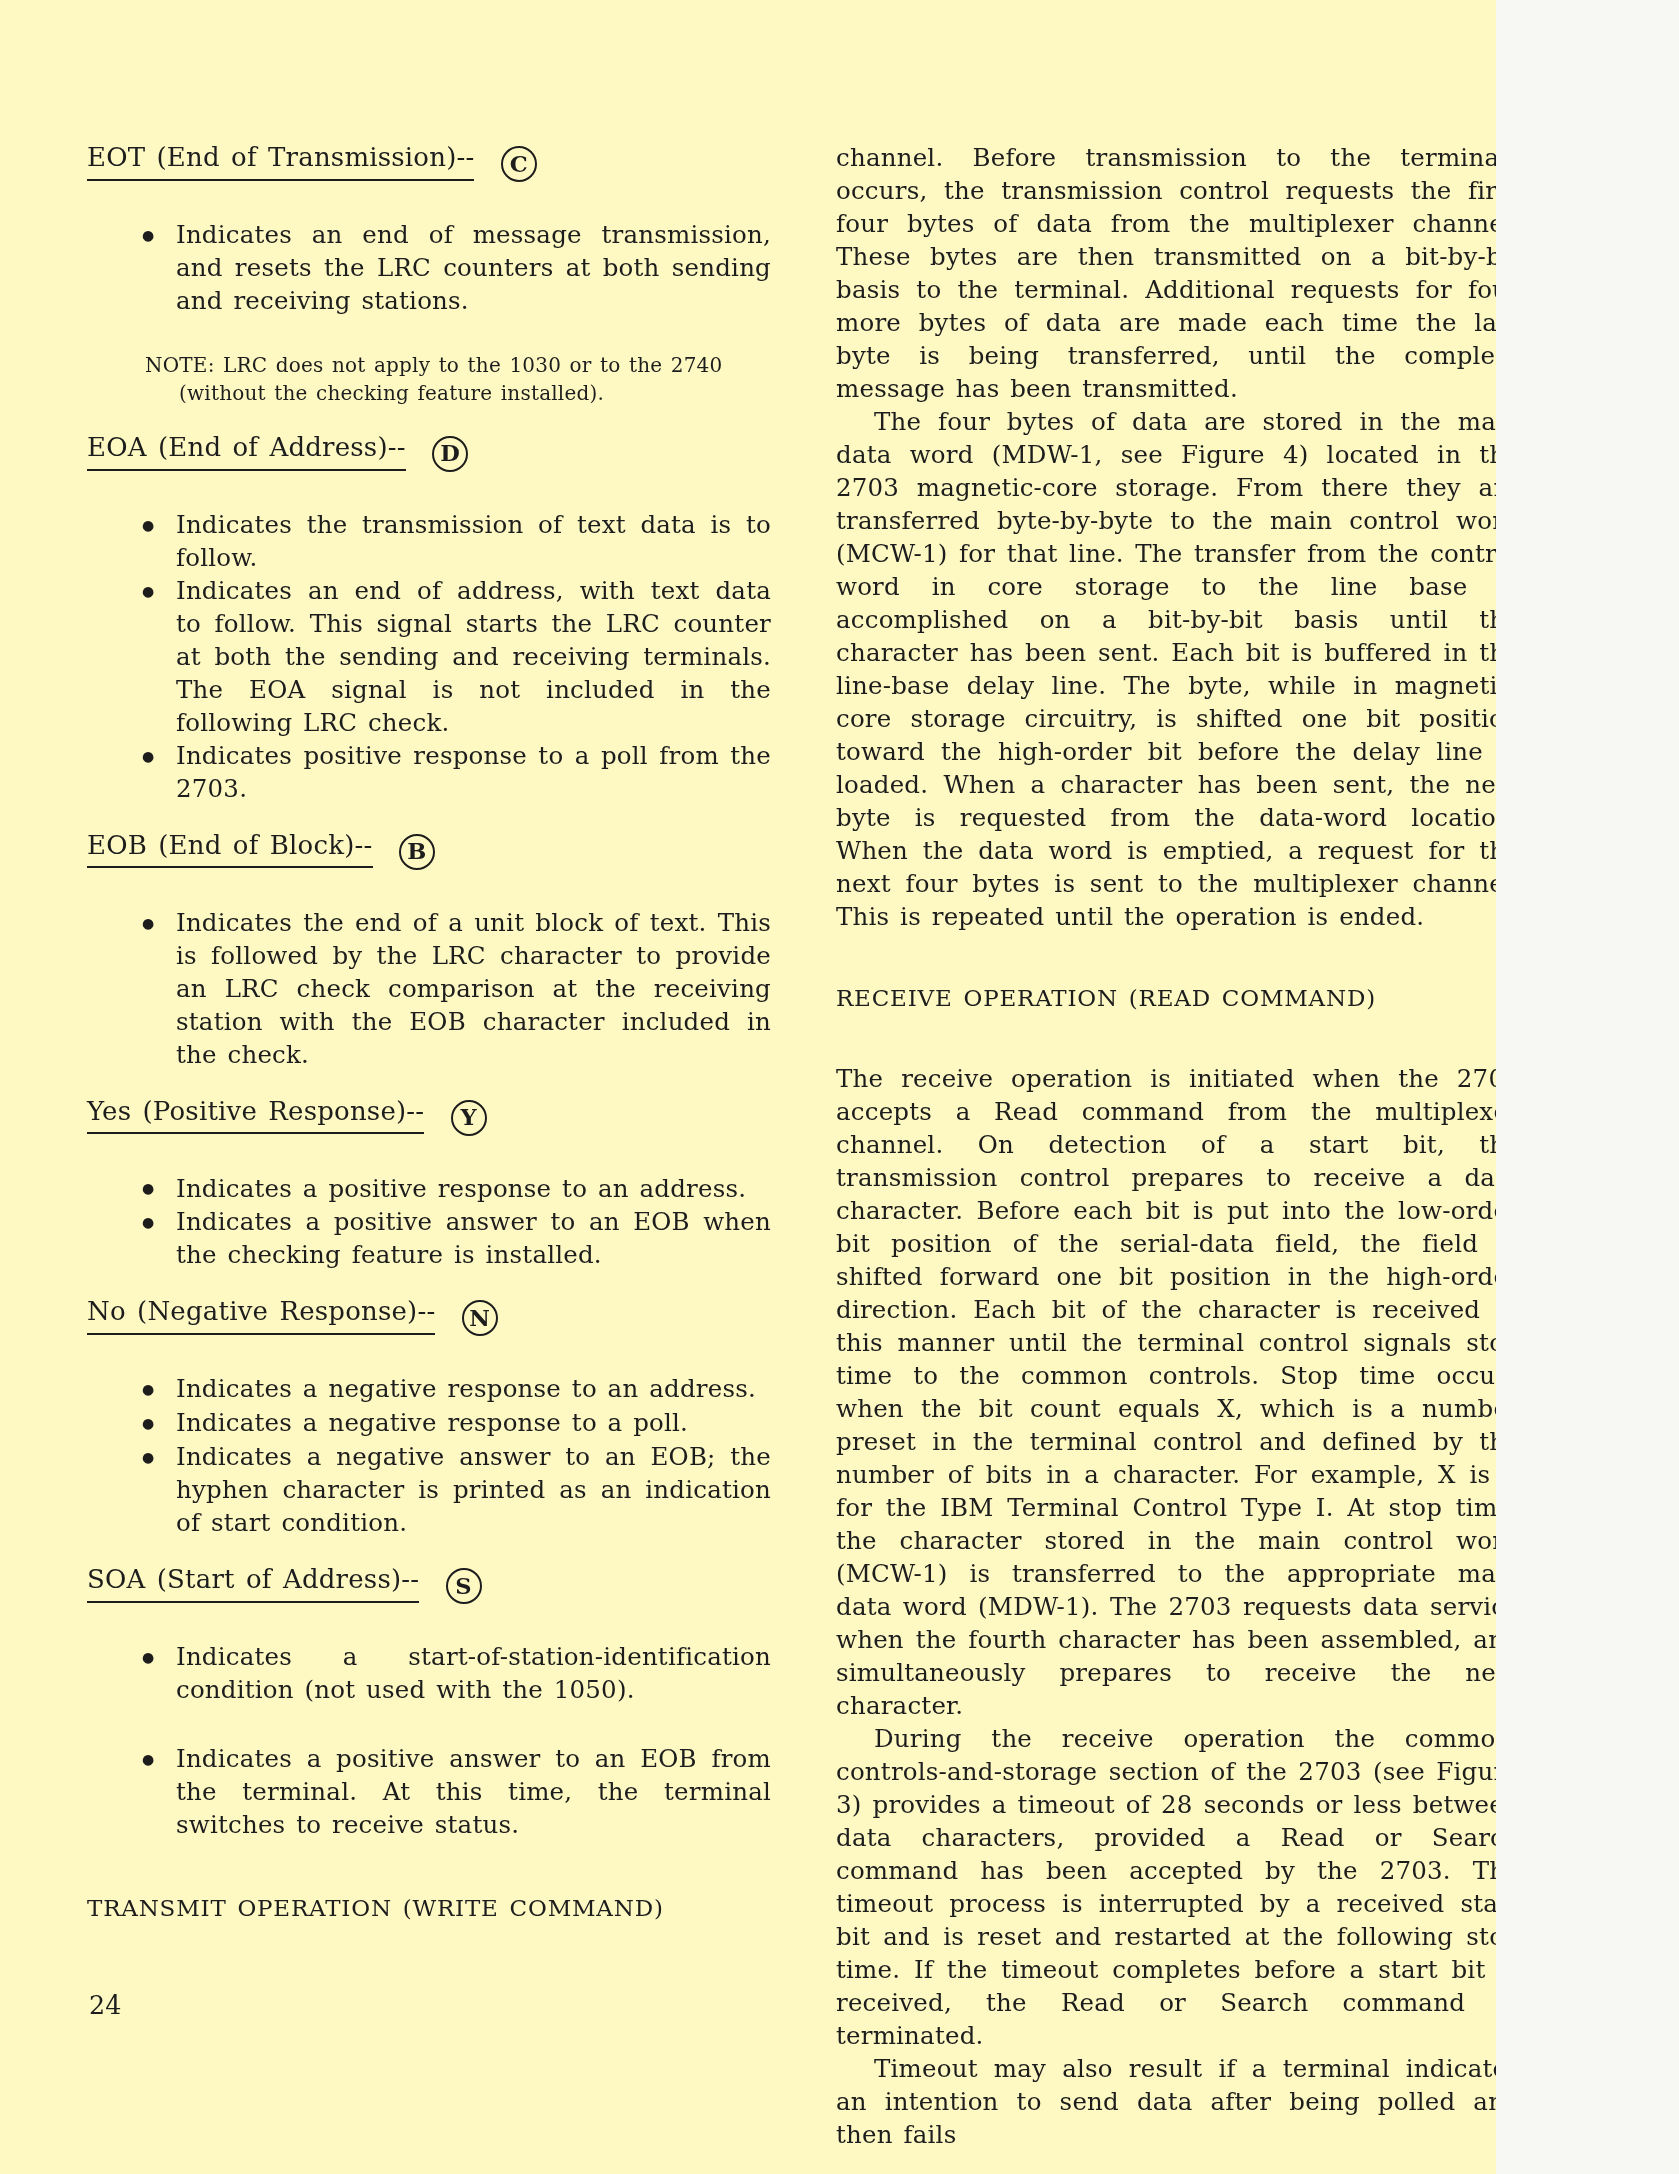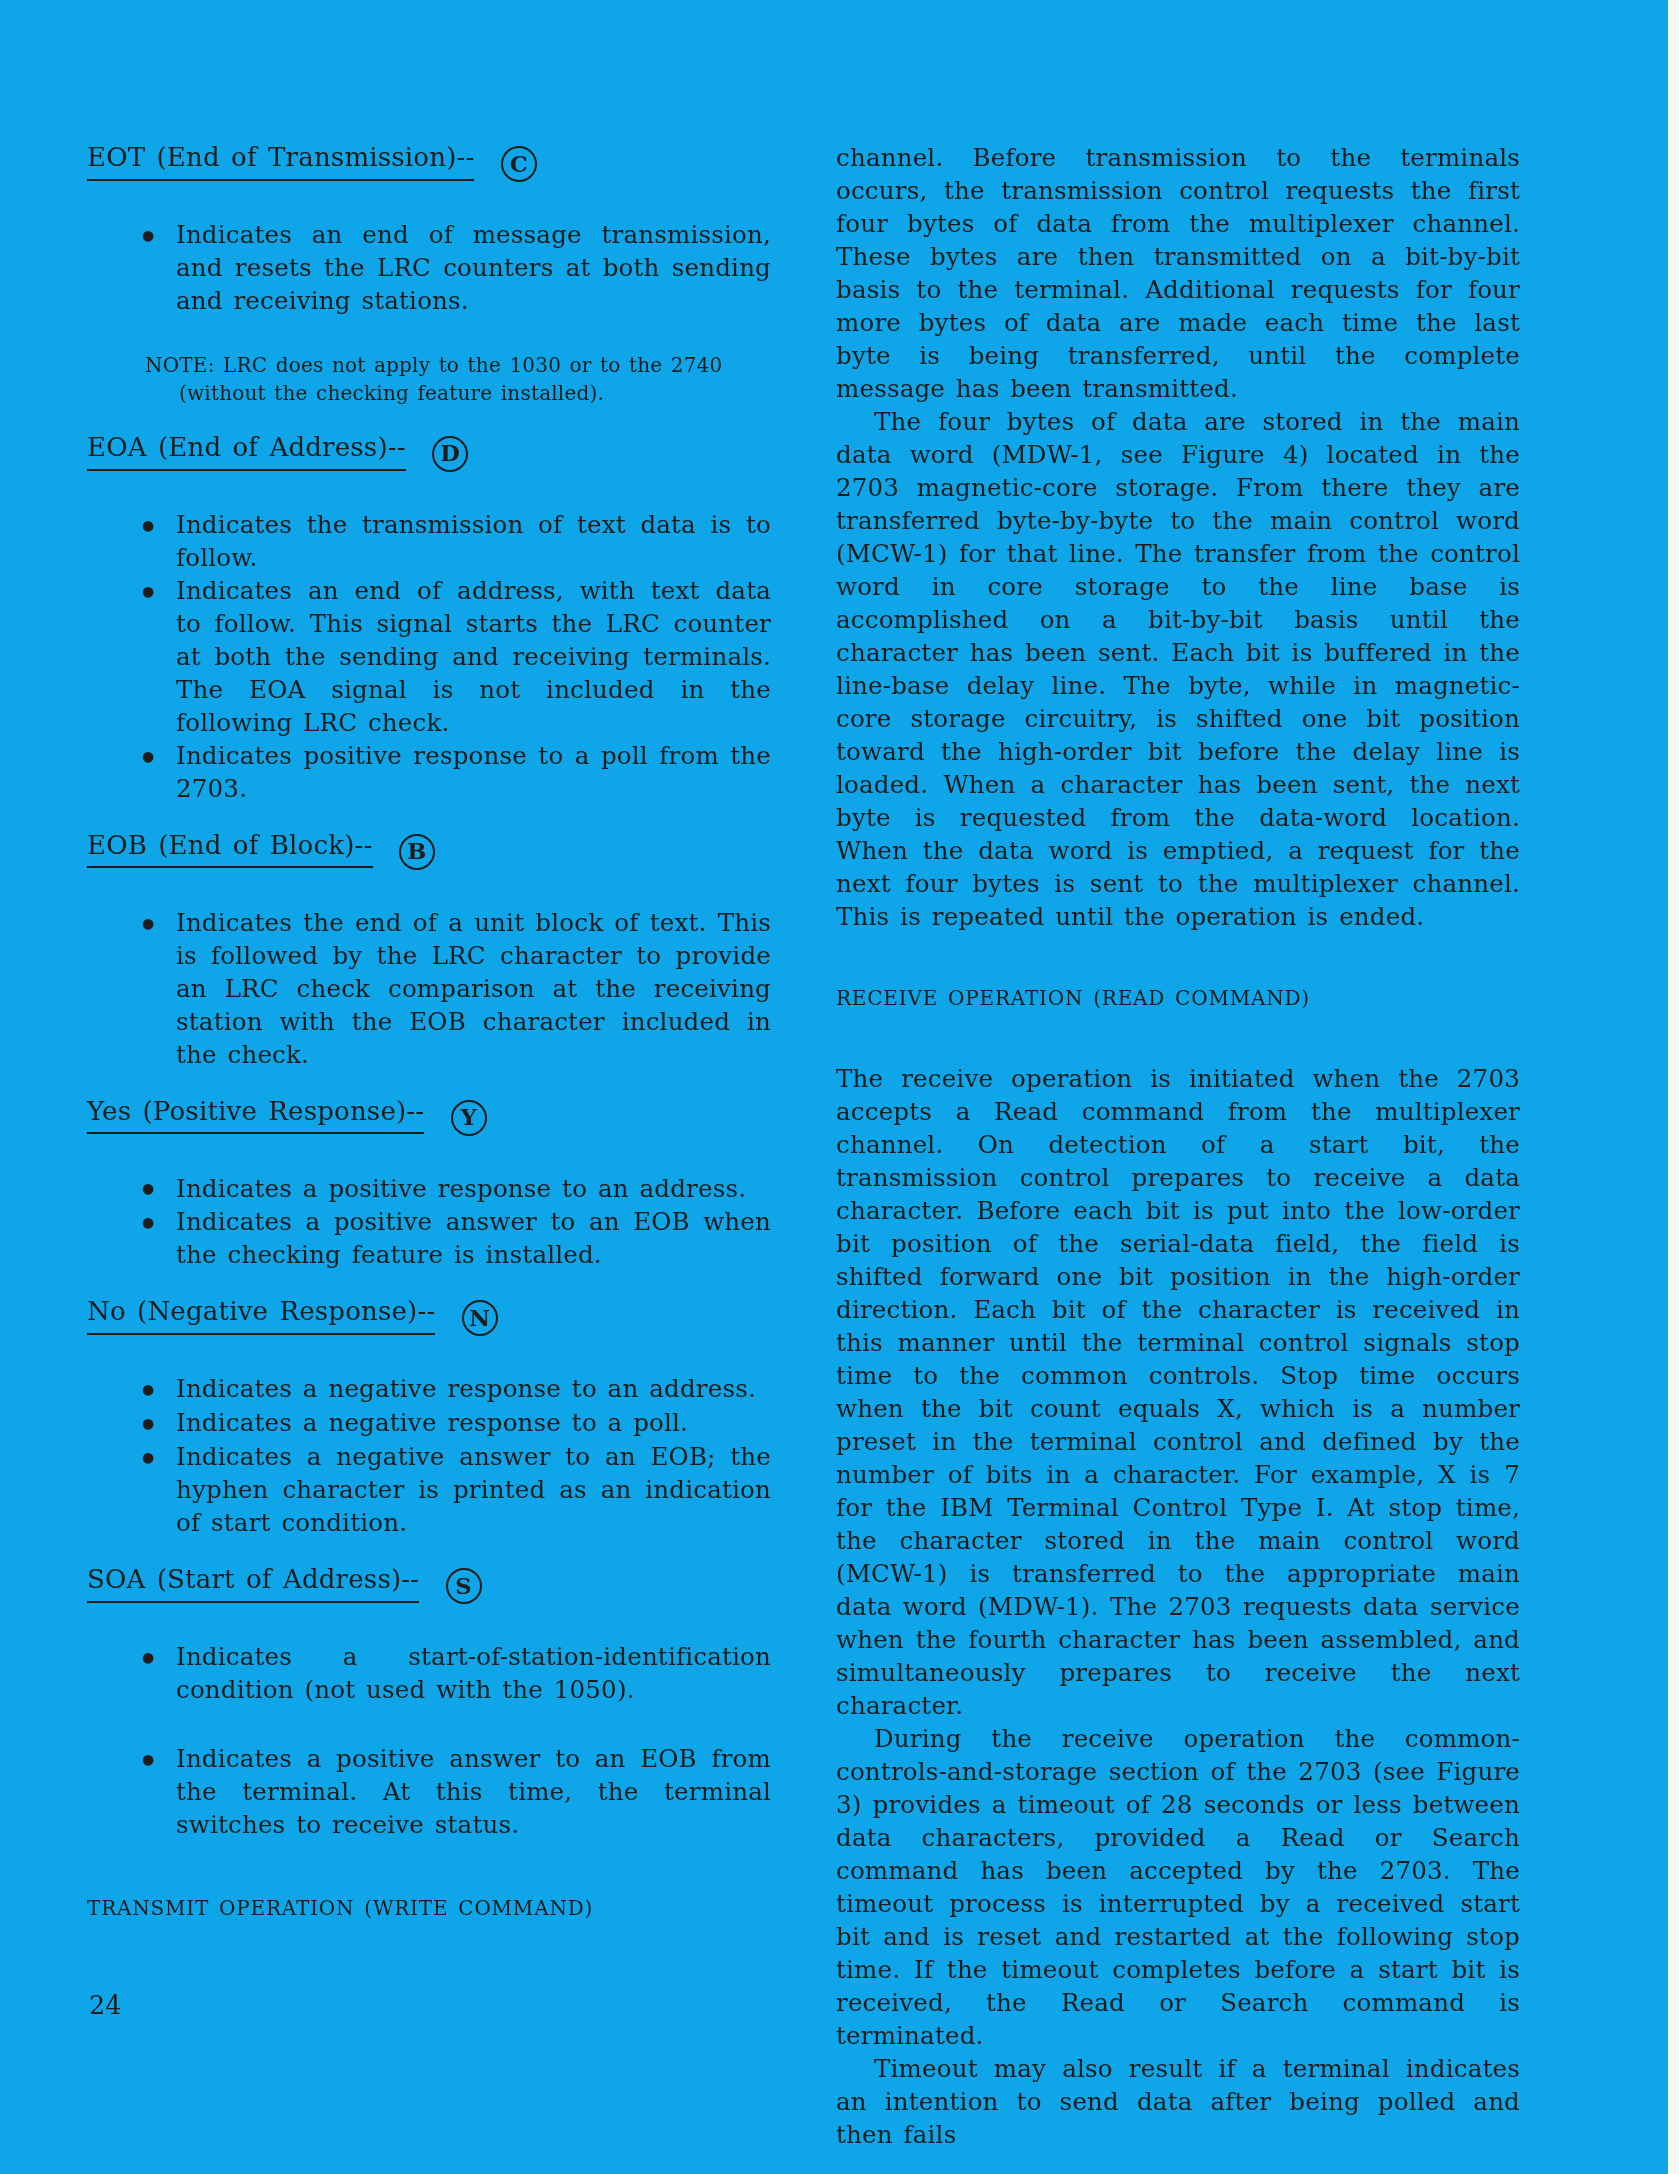--- a/index.html
+++ b/index.html
@@ -1,20 +1,20 @@
 <!DOCTYPE html>
 <html style="font-size:15px"><head>
 <meta charset="utf-8">
 <style>
   html, body { margin: 0; padding: 0; background: #f7f7f4; }
   .page {
     position: relative;
-    width: 1668px;
+    width: 1496px;
     height: 2174px;
-    background: #0ea5e9;
+    background: #fef9c3;
     color: #1d1d1d;
     font-family: "DejaVu Serif", "Liberation Serif", serif;
     font-size: 24.5px;
     line-height: 33px;
     word-spacing: 2.8px;
     letter-spacing: 0.2px;
     overflow: hidden;
   }
   .col { position: absolute; top: 141px; }
   .col-left  { left: 87px;  width: 684px; }
@@ -68,21 +68,21 @@
     margin: 34px 0 0 0;
     padding-left: 92px;
     text-indent: -34px;
     font-size: 20px;
     line-height: 28px;
     word-spacing: 1.9px;
   }
 
   .caps-head {
     margin: 51px 0 0 0;
-    font-size: 20px;
+    font-size: 23px;
     font-weight: 400;
     letter-spacing: 0.8px;
     white-space: nowrap;
   }
   .body-par { margin: 0; text-align: justify; }
   .caps-head + .body-par { margin-top: 47px; }
   .indent { text-indent: 38px; }
 
   .col-right .caps-head { margin: 49px 0 0 0; }
 

